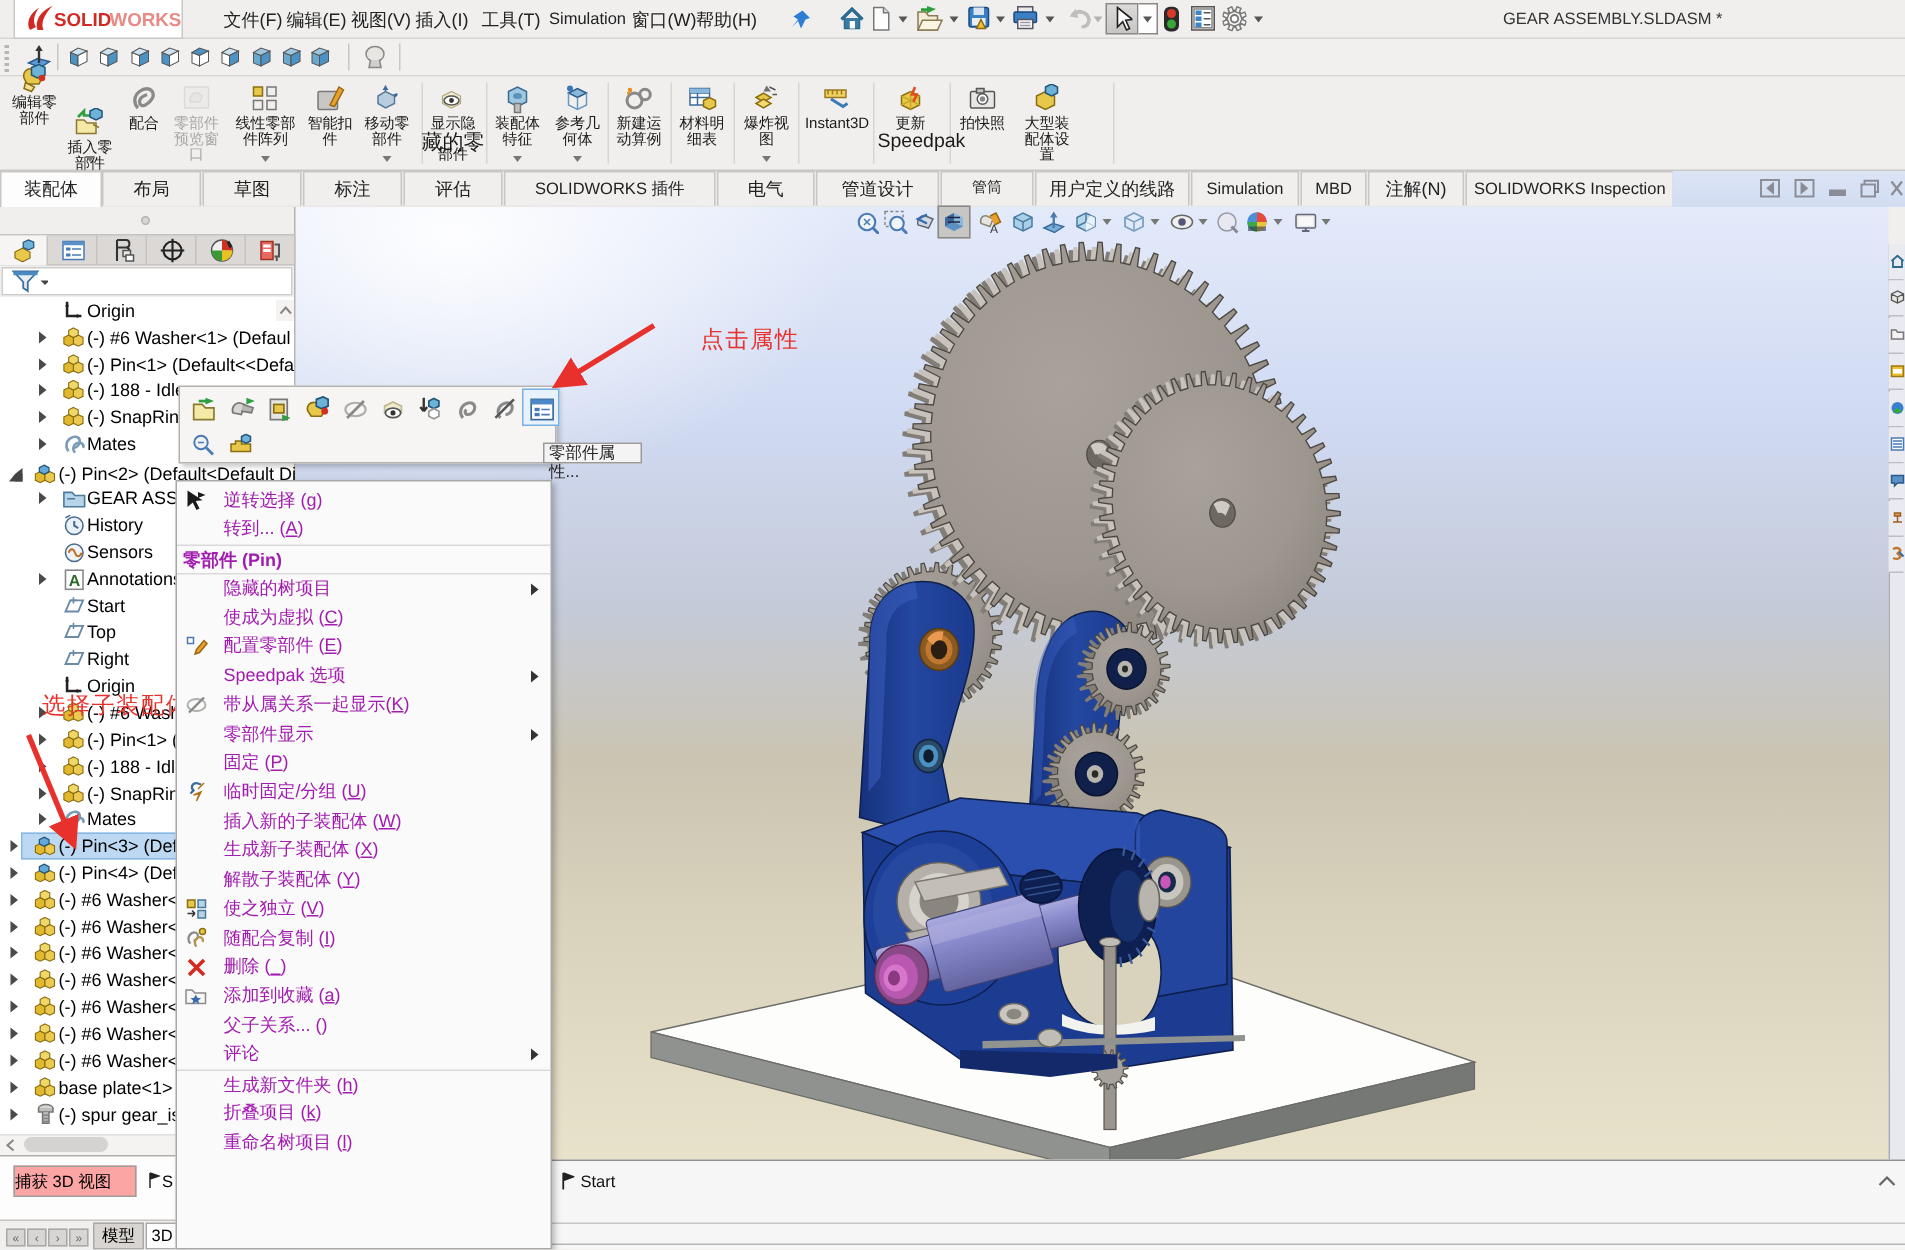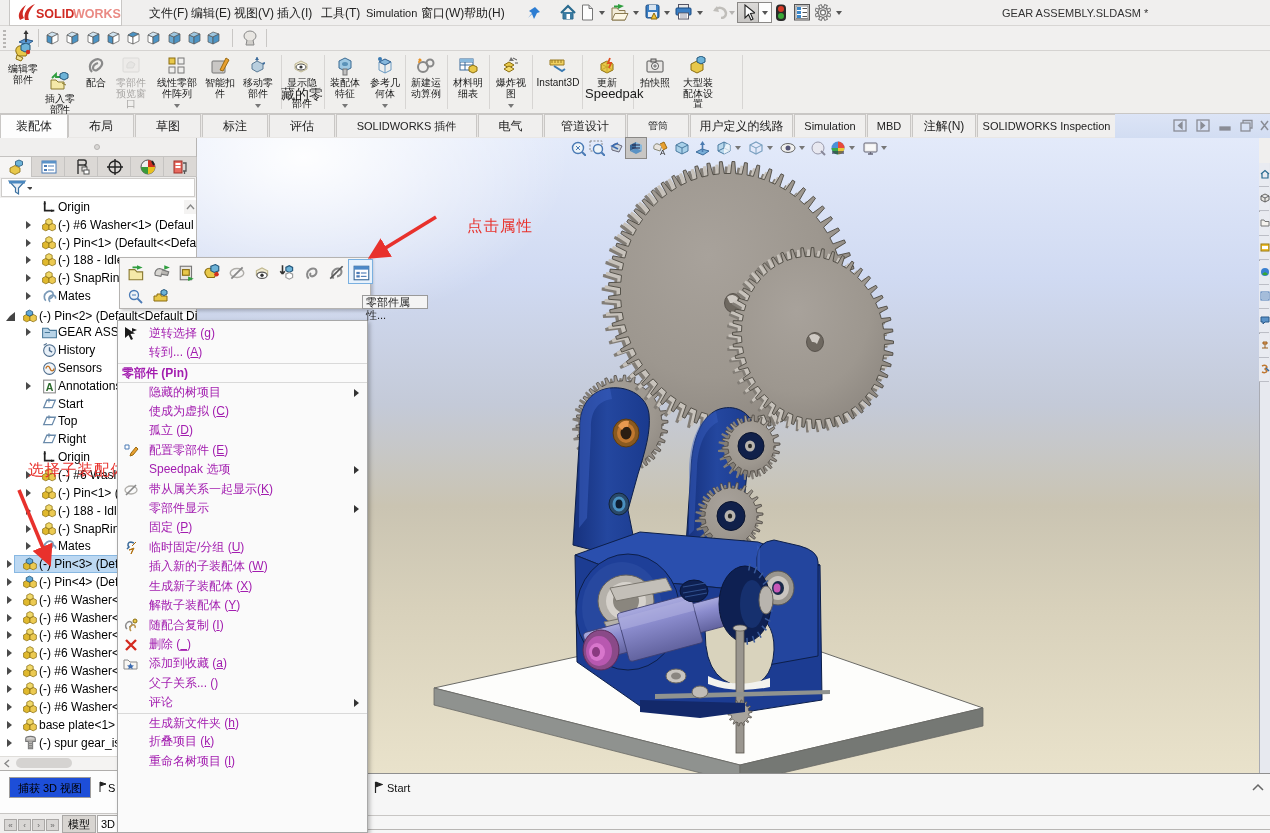--- a/index.html
+++ b/index.html
@@ -924,21 +924,21 @@
         </svg>
         <div class="ttext" style="left:39px">(-) spur gear_isc</div>
       </div>
     </div>
     <div class="abs" style="left:0;top:756px;width:196px;height:14px;background:#f4f3f2;border-top:1px solid #e0deda;z-index:5"></div>
     <svg class="abs" style="left:3px;top:759px;z-index:6" width="8" height="9" viewBox="0 0 8 9">
       <path d="M6 1 L2 4.5 L6 8" fill="none" stroke="#888" stroke-width="1.4"></path>
     </svg>
     <div class="abs" style="left:16px;top:758px;width:56px;height:10px;background:#d5d3d1;border-radius:5px;z-index:6"></div>
     <div class="abs" style="left:0;top:770px;width:196px;height:43px;background:#fdfdfd;border-top:1px solid #b0aeac;z-index:5"></div>
-    <div class="abs" style="left:9px;top:777px;width:82px;height:21px;background:#1d4ed8;border:1px solid #9f9d9b;font-size:11px;text-align:center;line-height:20px;z-index:6">捕获 3D 视图</div>
+    <div class="abs" style="left:9px;top:777px;width:82px;height:21px;background:#fca5a5;border:1px solid #9f9d9b;font-size:11px;text-align:left;line-height:20px;z-index:6">捕获 3D 视图</div>
     <svg class="abs" style="left:99px;top:781px;z-index:6" width="8" height="12" viewBox="0 0 8 12">
       <path d="M1 1 L1 11 M1 1 L7 3 L1 5" fill="#222" stroke="#222"></path>
     </svg>
     <div class="abs" style="left:108px;top:782px;font-size:11px;z-index:6">S</div>
     <div class="abs" style="left:0;top:813px;width:196px;height:20px;background:#f0efee;border-top:1px solid #c8c6c4;z-index:5"></div>
     <div class="abs" style="left:4px;top:819px;width:13px;height:12px;background:#d8d6d4;border:1px solid #aaa8a6;font-size:8px;text-align:center;line-height:11px;color:#666;z-index:6">«</div>
     <div class="abs" style="left:18px;top:819px;width:13px;height:12px;background:#d8d6d4;border:1px solid #aaa8a6;font-size:8px;text-align:center;line-height:11px;color:#666;z-index:6">‹</div>
     <div class="abs" style="left:32px;top:819px;width:13px;height:12px;background:#d8d6d4;border:1px solid #aaa8a6;font-size:8px;text-align:center;line-height:11px;color:#666;z-index:6">›</div>
     <div class="abs" style="left:46px;top:819px;width:13px;height:12px;background:#d8d6d4;border:1px solid #aaa8a6;font-size:8px;text-align:center;line-height:11px;color:#666;z-index:6">»</div>
     <div class="abs" style="left:62px;top:815px;width:34px;height:18px;background:#d8d5d1;border:1px solid #aaa8a6;font-size:11px;text-align:center;line-height:17px;z-index:6">模型</div>
@@ -1068,23 +1068,20 @@
           <div class="txt">零部件 (Pin)</div>
         </div>
         <div class="mi septop">
           <div class="txt">隐藏的树项目</div>
           <div class="sub"></div>
         </div>
         <div class="mi">
           <div class="txt">使成为虚拟 (<u>C</u>)</div>
         </div>
         <div class="mi">
-          <div class="txt">孤立 (<u>D</u>)</div>
-        </div>
-        <div class="mi">
           <svg class="mico" width="16" height="16" viewBox="0 0 16 16">
             <path d="M2 2 L6 2 L6 6 L2 6 Z" fill="#fff" stroke="#4a7ab5"></path>
             <path d="M8 10 L13 4 L15 6 L10 12 L7 13 Z" fill="#e8a030" stroke="#9a6a10"></path>
           </svg>
           <div class="txt">配置零部件 (<u>E</u>)</div>
         </div>
         <div class="mi">
           <div class="txt">Speedpak 选项</div>
           <div class="sub"></div>
         </div>
@@ -1110,20 +1107,29 @@
           <div class="txt">临时固定/分组 (<u>U</u>)</div>
         </div>
         <div class="mi">
           <div class="txt">插入新的子装配体 (<u>W</u>)</div>
         </div>
         <div class="mi">
           <div class="txt">生成新子装配体 (<u>X</u>)</div>
         </div>
         <div class="mi">
           <div class="txt">解散子装配体 (<u>Y</u>)</div>
+        </div>
+        <div class="mi">
+          <svg class="mico" width="16" height="16" viewBox="0 0 16 16">
+            <rect x="2" y="2" width="5" height="5" fill="#e8c84a" stroke="#8a6d10"></rect>
+            <rect x="9" y="2" width="5" height="5" fill="#b8d4e8" stroke="#4a7a9a"></rect>
+            <path d="M2 11 L7 11 M7 11 L5 9 M7 11 L5 13" stroke="#333" fill="none"></path>
+            <rect x="9" y="9" width="5" height="5" fill="#b8d4e8" stroke="#4a7a9a"></rect>
+          </svg>
+          <div class="txt">使之独立 (<u>V</u>)</div>
         </div>
         <div class="mi">
           <svg class="mico" width="16" height="16" viewBox="0 0 16 16">
             <path d="M4 11 C2 9 2 6 5 4 C7 3 9 4 9 6 C9 8 7 9 6 9" fill="none" stroke="#8a8a8a" stroke-width="1.5"></path>
             <path d="M8 13 C6 11 7 8 9 7 C11 6 13 8 12 10" fill="none" stroke="#b8924a" stroke-width="1.5"></path>
             <circle cx="12" cy="3" r="2" fill="#e8c84a" stroke="#8a6d10"></circle>
           </svg>
           <div class="txt">随配合复制 (<u>I</u>)</div>
         </div>
         <div class="mi">

